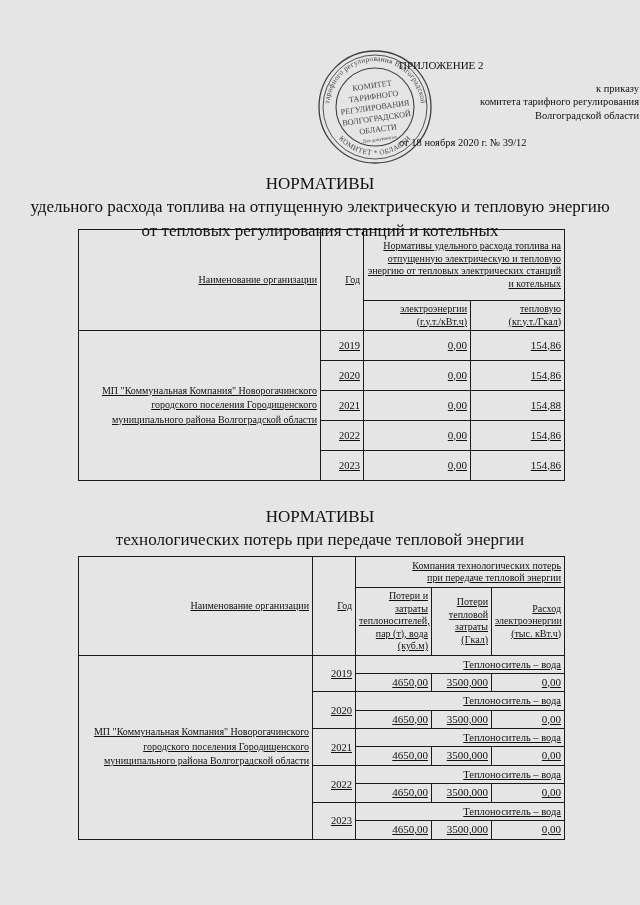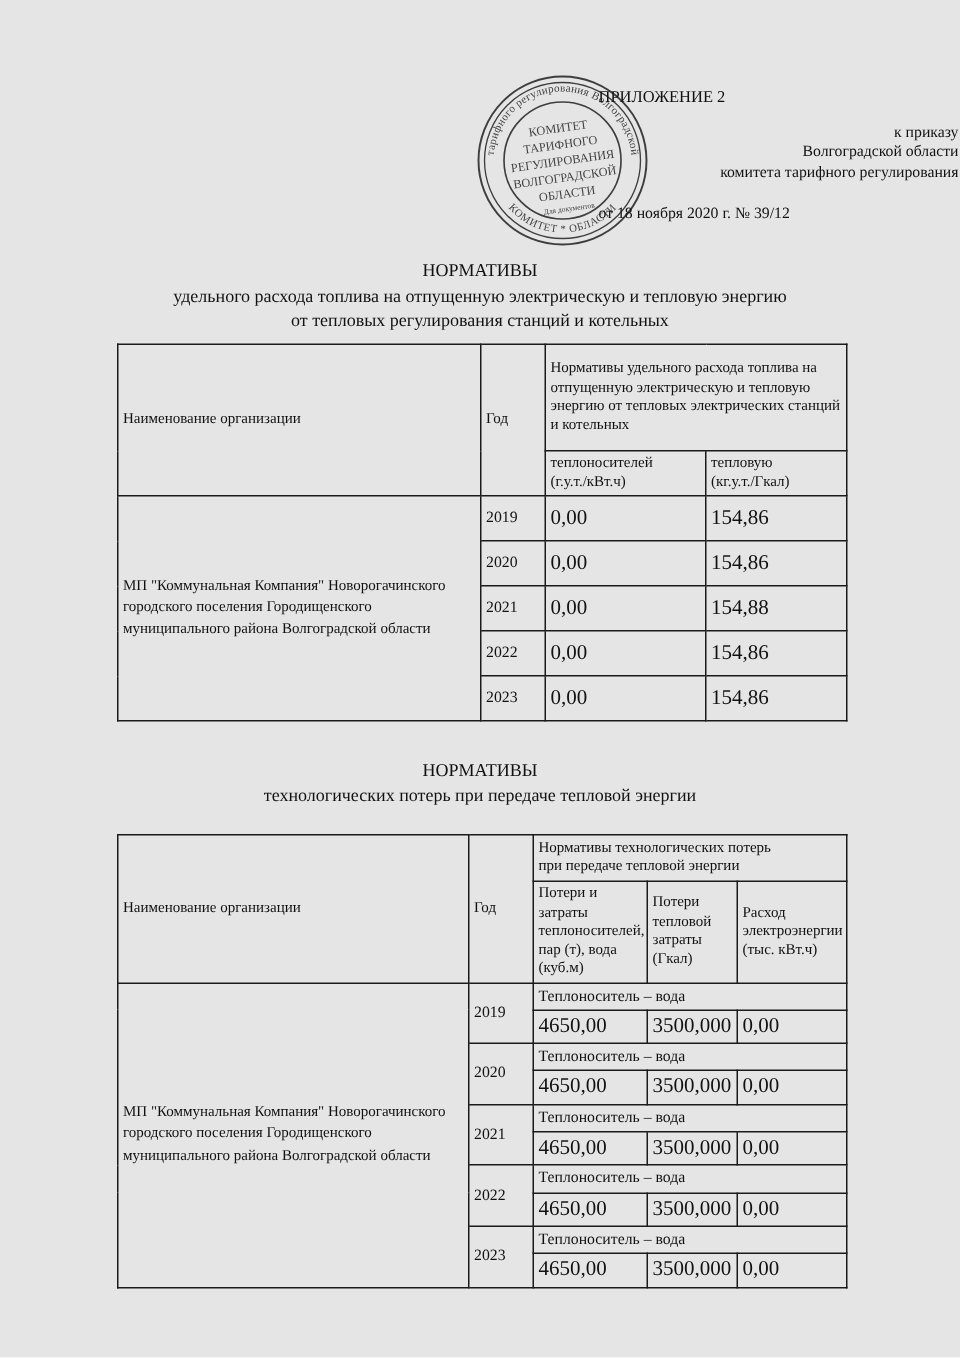--- a/index.html
+++ b/index.html
@@ -55,21 +55,21 @@
     opacity: 0.82;
   }
   .stamp svg { display: block; }
 
   
   .section-title {
     position: absolute;
     left: 0;
     width: 640px;
     text-align: center;
-    font-size: 12px;
+    font-size: 17px;
     line-height: 1.38;
   }
   .section-title .t-main { display: block; }
   .section-title .t-sub { display: block; }
 
   #title-1 { top: 172px; }
   #title-2 { top: 505px; }
 
   
   table.doc-table {
@@ -77,61 +77,62 @@
     border-collapse: collapse;
     font-size: 10px;
     line-height: 1.25;
     table-layout: fixed;
   }
   table.doc-table td,
   table.doc-table th {
     border: 1px solid #1a1a1a;
     padding: 2px 3px;
     vertical-align: middle;
-    text-align: left;
+    text-align: right;
     font-weight: normal;
+    text-decoration: underline;
   }
 
   #table-1 {
     left: 78px;
     top: 229px;
     width: 486px;
   }
   #table-2 {
     left: 78px;
     top: 556px;
     width: 486px;
   }
 
   .cell-orgname {
     text-align: left;
     padding-left: 8px;
     font-size: 10px;
     line-height: 1.45;
   }
   .cell-year { font-size: 10.5px; margin-top: 24px; }
-  .cell-num  { font-size: 14px; }
+  .cell-num  { font-size: 11px; }
   .cell-carrier {
     font-size: 10.5px;
   }
   .hdr-group { font-size: 10px; }
   .hdr-unit  { font-size: 10px; }
 
   .row-tall td { height: 25px; }
 </style>
 </head>
 <body>
 
 <div class="page">
 
   <div class="header-block">
     <div class="hdr-title">ПРИЛОЖЕНИЕ 2</div>
     <div class="hdr-line">к приказу</div>
+    <div class="hdr-line">комитета тарифного регулирования</div>
     <div class="hdr-line">Волгоградской области</div>
-    <div class="hdr-line">комитета тарифного регулирования</div>
     <div class="hdr-date">от 18 ноября 2020 г. № 39/12</div>
   </div>
 
   <div class="stamp">
     <svg width="118" height="118" viewBox="0 0 118 118" aria-hidden="true">
       <defs>
         <path id="arcTop" d="M 13,59 A 46,46 0 0 1 105,59" fill="none"></path>
         <path id="arcBot" d="M 11,59 A 48,48 0 0 0 107,59" fill="none"></path>
       </defs>
       <circle cx="59" cy="59" r="56" fill="none" stroke="#1a1a1a" stroke-width="1.3"></circle>
@@ -167,21 +168,21 @@
       <col style="width:107px">
       <col style="width:94px">
     </colgroup>
     <thead>
       <tr>
         <th rowspan="3">Наименование организации</th>
         <th rowspan="3">Год</th>
         <th colspan="2" class="hdr-group" style="height:66px">Нормативы удельного расхода топлива на отпущенную электрическую и тепловую энергию от тепловых электрических станций и котельных</th>
       </tr>
       <tr>
-        <th class="hdr-unit" style="border-bottom:none;padding-bottom:0">теплоносителей</th>
+        <th class="hdr-unit" style="border-bottom:none;padding-bottom:0">электроэнергии</th>
         <th class="hdr-unit" style="border-bottom:none;padding-bottom:0">тепловую</th>
       </tr>
       <tr>
         <th class="hdr-unit" style="border-top:none;padding-top:0">(г.у.т./кВт.ч)</th>
         <th class="hdr-unit" style="border-top:none;padding-top:0">(кг.у.т./Гкал)</th>
       </tr>
     </thead>
     <tbody>
       <tr class="row-tall">
         <td rowspan="5" class="cell-orgname">МП "Коммунальная Компания" Новорогачинского городского поселения Городищенского муниципального района Волгоградской области</td>
@@ -223,21 +224,21 @@
       <col style="width:43px">
       <col style="width:76px">
       <col style="width:60px">
       <col style="width:73px">
     </colgroup>
     <thead>
       <tr>
         <th rowspan="2">Наименование организации</th>
         <th rowspan="2">Год</th>
         <th colspan="3" class="hdr-group" style="height:26px">
-          <span>Нормативы технологических потерь</span><br>
+          <span>Компания технологических потерь</span><br>
           <span>при передаче тепловой энергии</span>
         </th>
       </tr>
       <tr>
         <th class="hdr-unit" style="height:57px">Потери и затраты теплоносителей, пар (т), вода (куб.м)</th>
         <th class="hdr-unit">Потери тепловой затраты (Гкал)</th>
         <th class="hdr-unit">Расход электроэнергии (тыс. кВт.ч)</th>
       </tr>
     </thead>
     <tbody>

